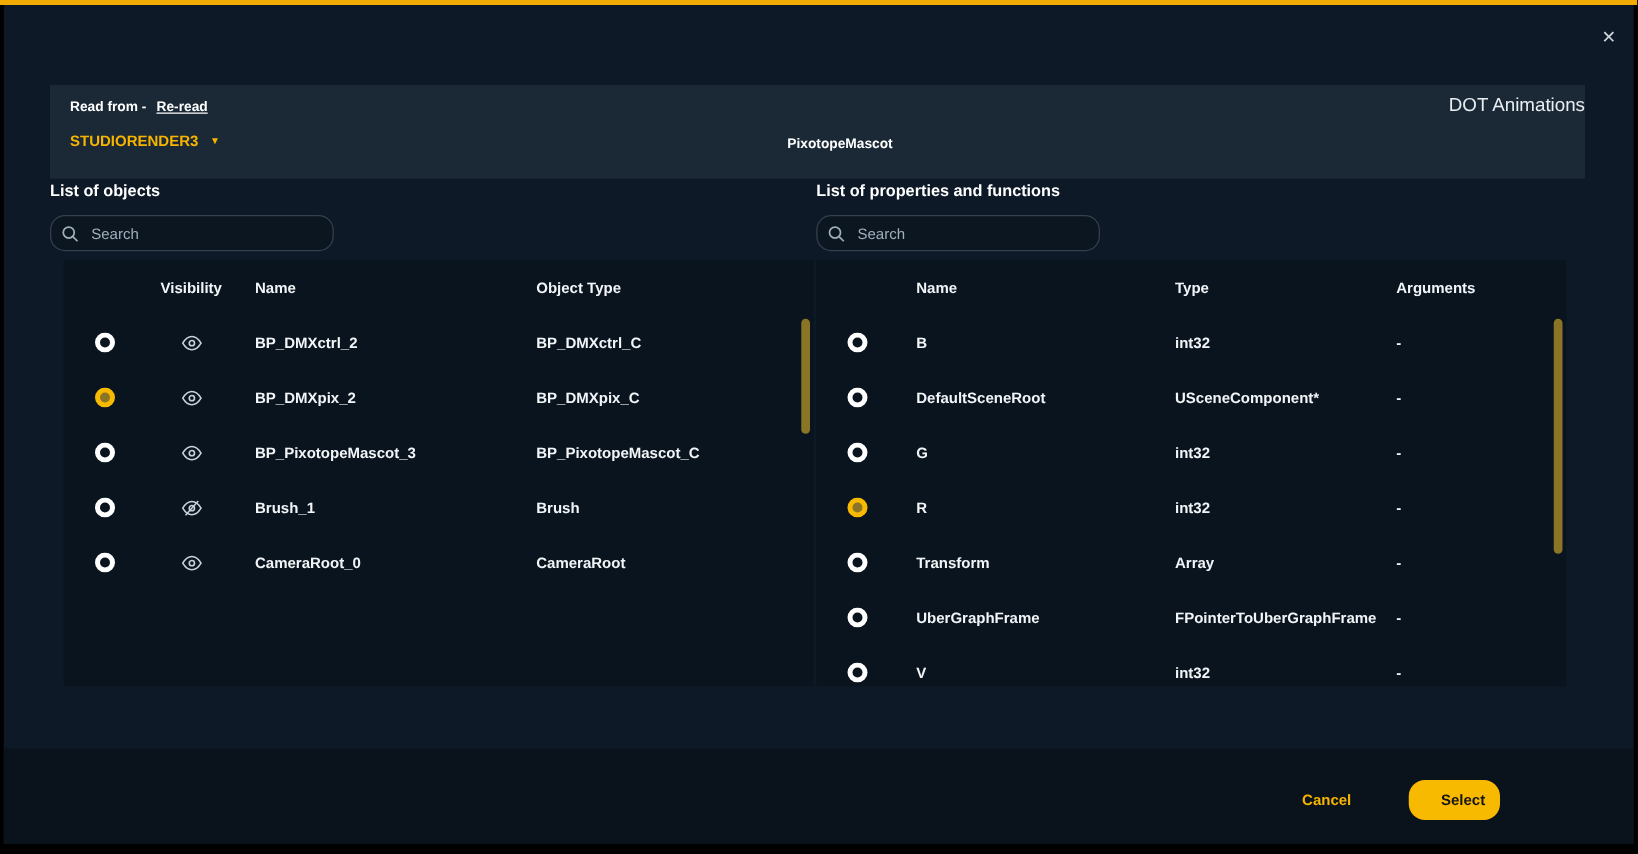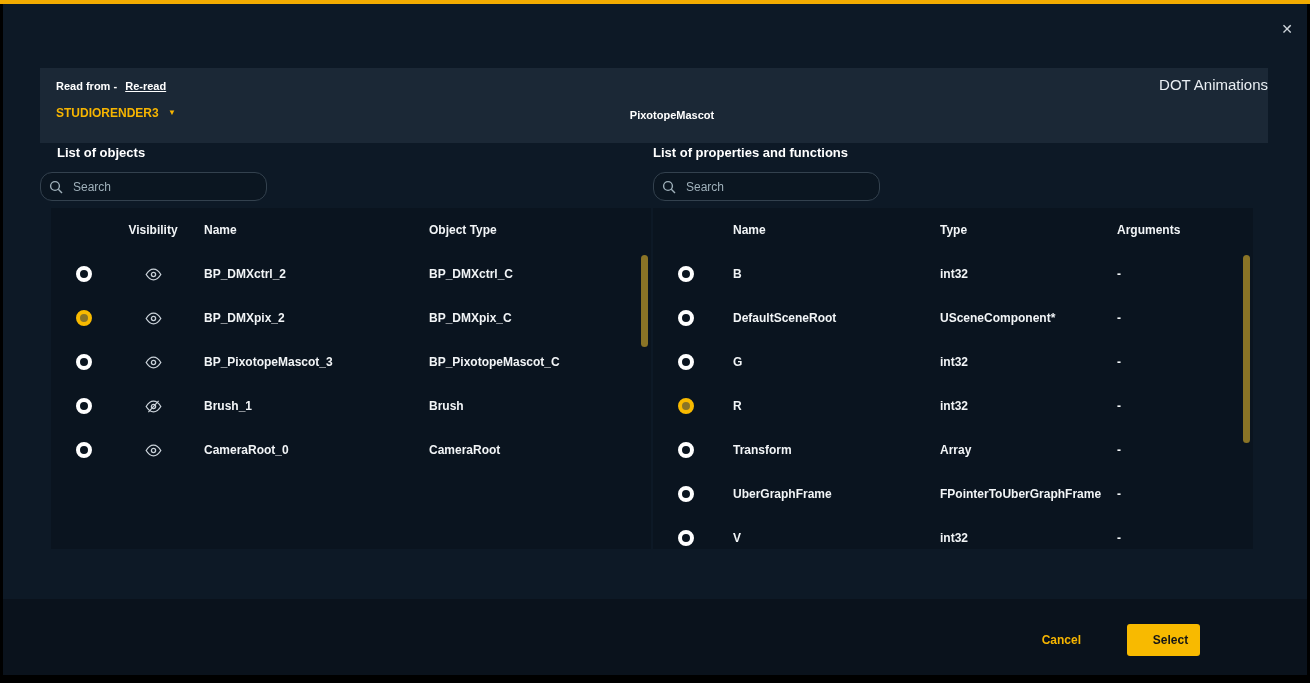--- a/index.html
+++ b/index.html
@@ -13,21 +13,21 @@
 
   .header-strip{position:absolute;left:40px;top:68px;width:1228px;height:75px;background:#1b2836;}
   .read-from{position:absolute;left:16px;top:12px;font-size:11px;font-weight:700;color:#fff;}
   .read-from a{color:#fff;text-decoration:underline;margin-left:5px;cursor:pointer;}
   .source-select{position:absolute;left:16px;top:38px;font-size:12px;font-weight:700;color:#f7b500;cursor:pointer;}
   .source-select .caret{font-size:8px;margin-left:6px;vertical-align:2px;}
   .dlg-title{position:absolute;left:0;right:0;top:8px;text-align:right;font-size:15px;font-weight:400;color:#e9eef3;}
   .dlg-subtitle{position:absolute;left:0;right:0;top:41px;text-align:center;font-size:11px;font-weight:700;color:#fff;padding-left:36px;}
 
   .panel-heading{position:absolute;top:145px;font-size:13px;font-weight:700;color:#fff;margin:0;}
-  .objects-heading{left:40px;margin-left:17px;} .props-heading{left:653px;}
+  .objects-heading{left:40px;} .props-heading{left:653px;}
 
   .search-box{position:absolute;top:172px;width:227px;height:29px;background:#0b1621;
               border:1px solid #33414e;border-radius:12px;display:flex;align-items:center;
               padding:0 8px;gap:8px;box-sizing:border-box;}
   .search-objects{left:40px;} .search-props{left:653px;}
   .search-box input{flex:1;background:transparent;border:none;outline:none;color:#dfe5ea;
                     font-size:12px;font-family:"Liberation Sans",sans-serif;}
   .search-box input::placeholder{color:#9fb0ba;}
 
   .table{position:absolute;top:208px;width:600px;height:341px;background:#0a141f;overflow:hidden;}
@@ -48,21 +48,21 @@
   .vis-icon{display:inline-flex;cursor:pointer;}
 
   .sb-thumb{position:absolute;width:7px;border-radius:4px;background:#8a7426;right:3px;cursor:grab;}
   .sb-objects{top:47px;height:92px;}
   .sb-props{top:47px;height:188px;}
 
   .footer-band{position:absolute;left:3px;right:3px;top:599px;bottom:8px;background:#0a121c;}
   .footer-actions{position:absolute;top:624px;right:110px;display:flex;align-items:center;gap:46px;}
   .cancel-btn{background:none;border:none;color:#f7b500;font-size:12px;font-weight:700;cursor:pointer;
               font-family:"Liberation Sans",sans-serif;padding:0;}
-  .select-btn{width:73px;height:32px;background:#f8ba00;color:#161616;border:none;border-radius:3px;
+  .select-btn{width:73px;height:32px;background:#f8ba00;color:#161616;border:none;border-radius:13px;
               font-size:12px;font-weight:700;cursor:pointer;font-family:"Liberation Sans",sans-serif;padding-left:20px;}
 </style>
 </head>
 <body>
 
 <div class="page">
   <div class="topbar"></div>
   <div class="window"></div>
 
   <button class="close-btn">✕</button>

